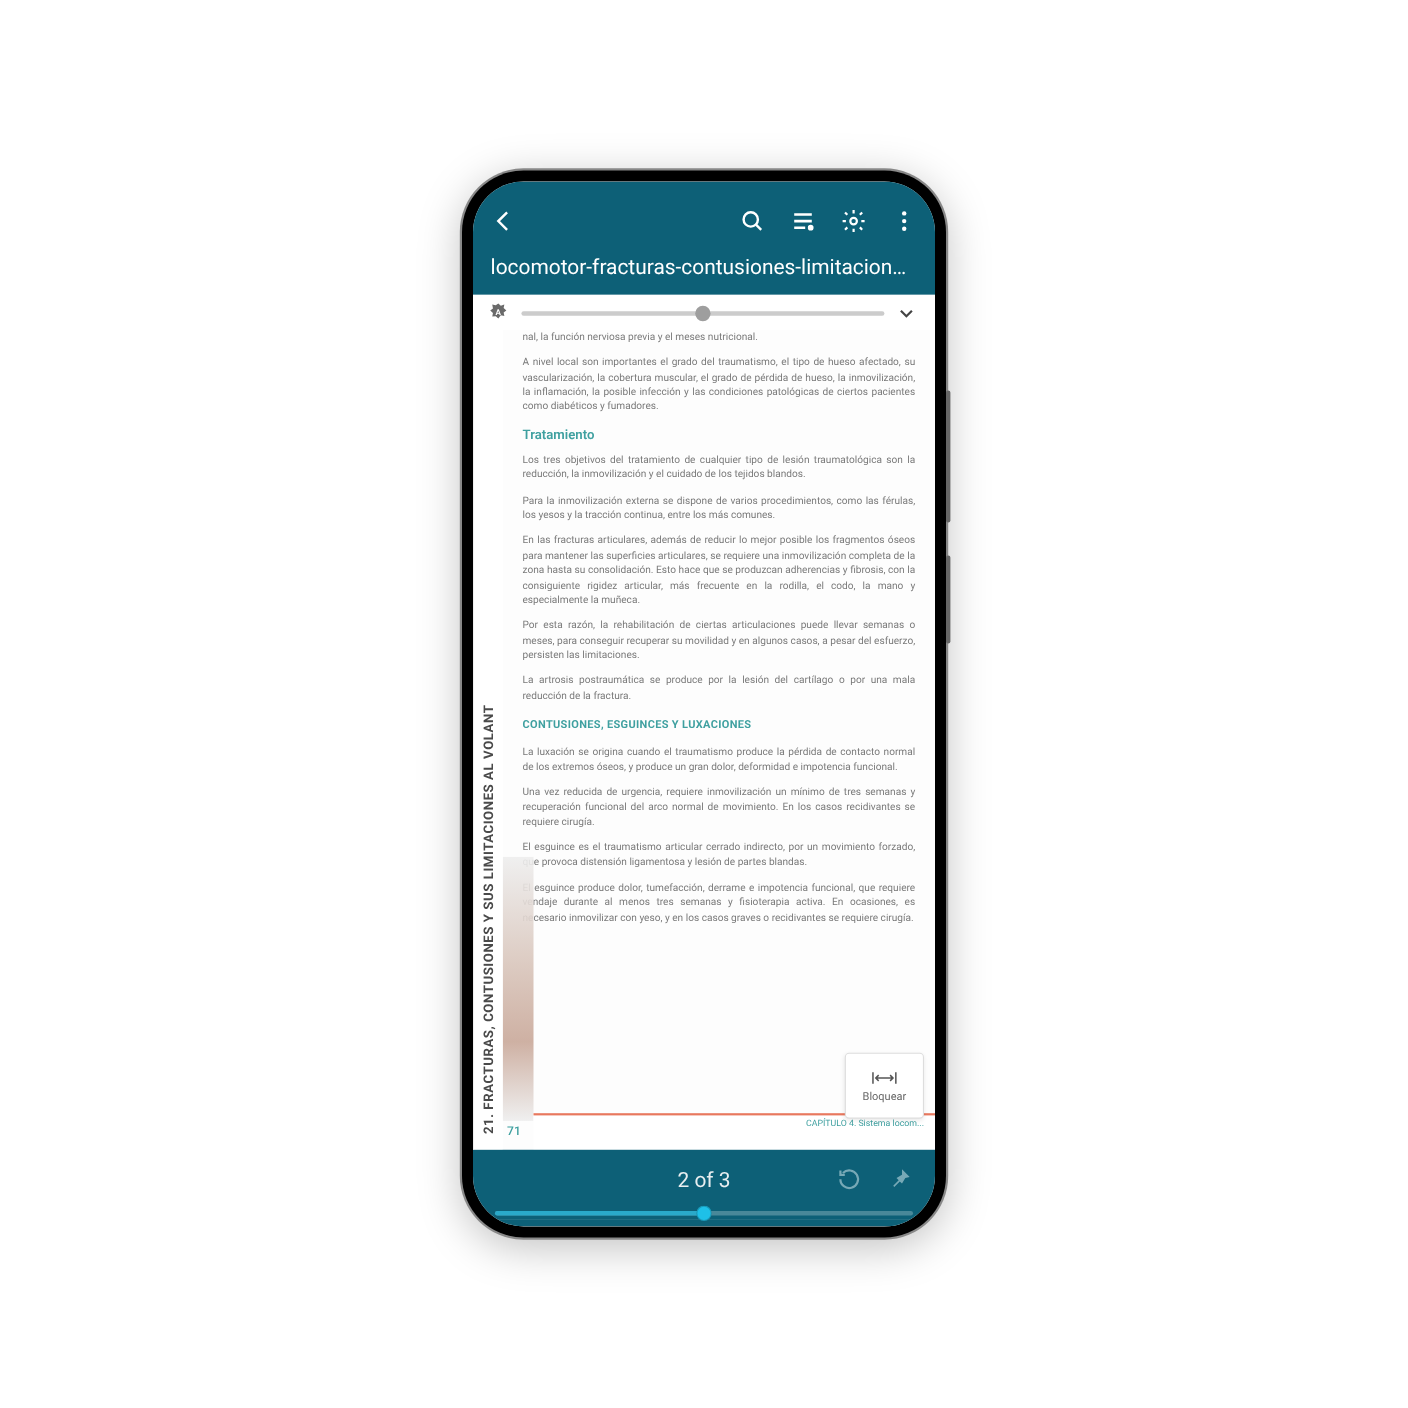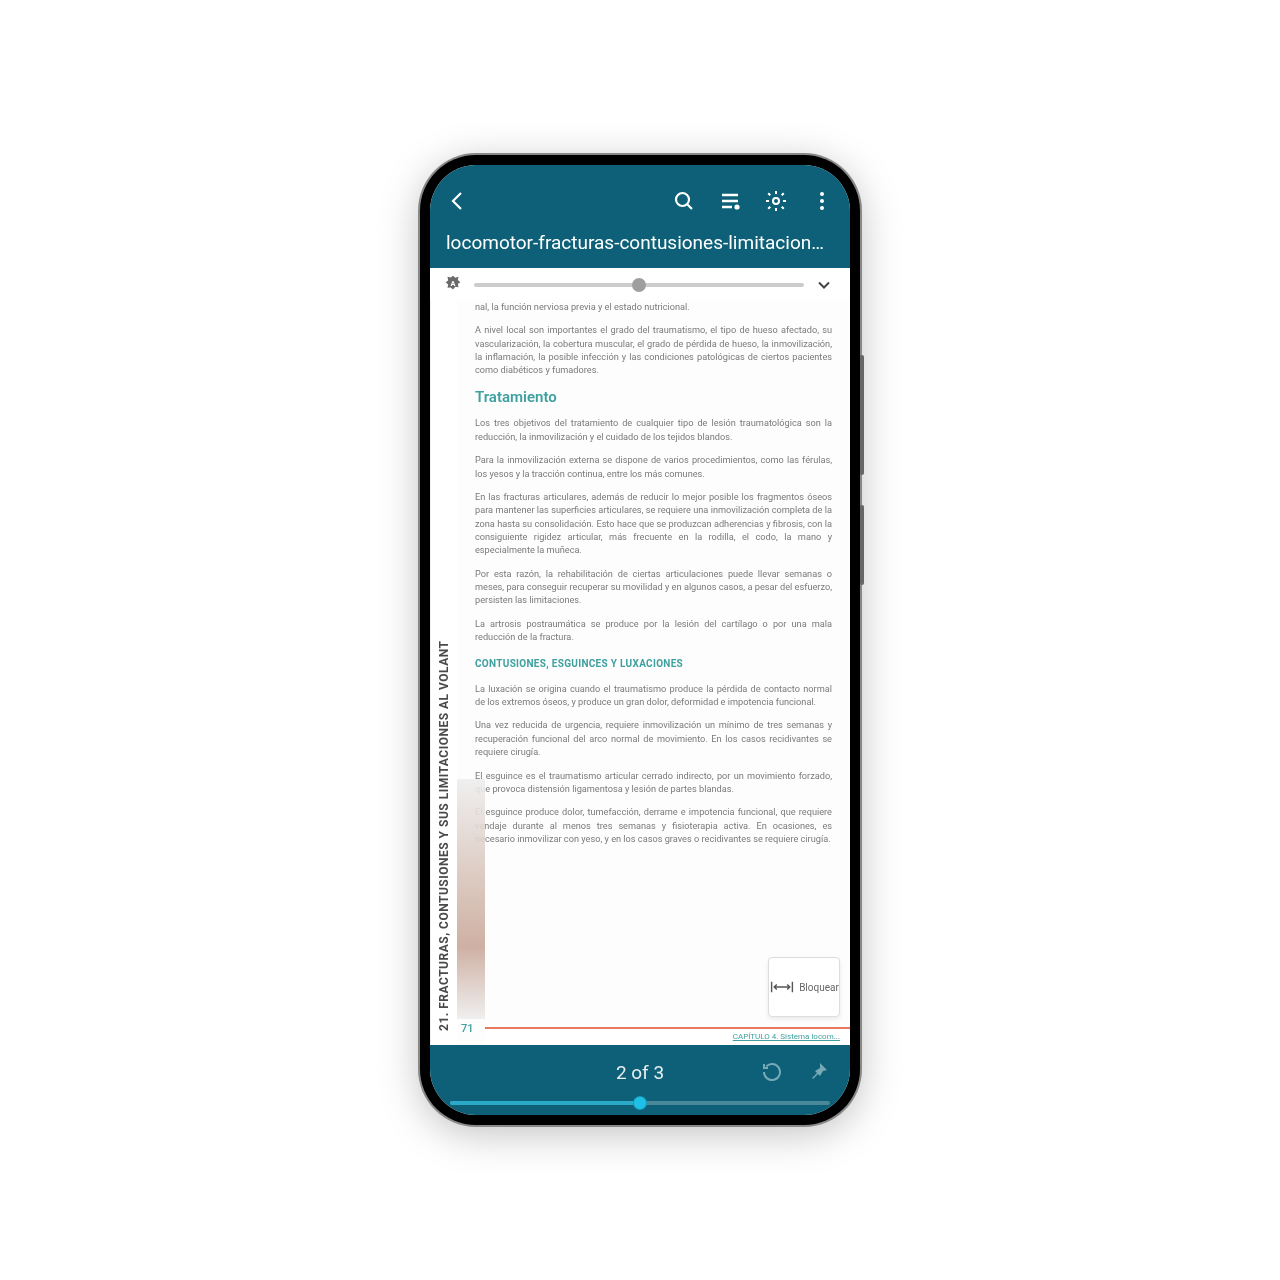--- a/index.html
+++ b/index.html
@@ -141,34 +141,33 @@
     flex: 1;
     padding: 0 18px 0 18px;
     font-size: 9.2px;
     color: #7a7a7a;
     line-height: 1.45;
     text-align: justify;
     overflow: hidden;
     position: relative;
   }
   .page p { margin: 0 0 10px 0; }
-  .hdr1 { color: #3fa0a0; font-weight: 600; font-size: 15px; margin-bottom: 8px; }
+  .hdr1 { color: #3fa0a0; font-weight: 600; font-size: 12px; margin-bottom: 8px; }
   .hdr2 { color: #3fa0a0; font-weight: 700; font-size: 10px; margin: 14px 0 10px 0; letter-spacing: 0.3px;}
   .bottom-chapter {
     position: absolute;
     bottom: 0;
     left: 28px;
     right: 0;
     border-top: 2px solid #e8785e;
     font-size: 8px;
     color: #3fa0a0;
-    padding: 2px 10px 2px 0;
+    padding: 2px 10px 17px 0;
     text-align: right;
     background: #fff;
-    text-decoration: underline;
   }
   .page-num {
     position: absolute;
     bottom: 8px;
     left: 4px;
     color: #3fa0a0;
     font-size: 11px;
     font-weight: 500;
   }
   .side-img {
@@ -183,21 +182,21 @@
   .lock-btn {
     position: absolute;
     bottom: 28px;
     right: 10px;
     width: 70px;
     height: 58px;
     background: #fff;
     border: 1px solid #ddd;
     border-radius: 4px;
     display: flex;
-    flex-direction: row;
+    flex-direction: column;
     align-items: center;
     justify-content: center;
     gap: 4px;
     font-size: 10px;
     color: #666;
     box-shadow: 0 2px 4px rgba(0,0,0,0.08);
   }
   .lock-btn svg { width: 26px; height: 16px; }
   .bottombar {
     background: #0d6077;
@@ -310,21 +309,21 @@
       <span class="chev">
         <svg viewBox="0 0 24 24" fill="none" stroke="#444" stroke-width="2.4">
             <path d="M6 9l6 6 6-6"></path>
           </svg>
       </span>
     </div>
 
     <div class="content">
       <div class="side-label">21. FRACTURAS, CONTUSIONES Y SUS LIMITACIONES AL VOLANT</div>
       <div class="page">
-        <p>nal, la función nerviosa previa y el estado nutricional.</p>
+        <p>nal, la función nerviosa previa y el meses nutricional.</p>
         <p>A nivel local son importantes el grado del traumatismo, el tipo de hueso afectado, su vascularización, la cobertura muscular, el grado de pérdida de hueso, la inmovilización, la inflamación, la posible infección y las condiciones patológicas de ciertos pacientes como diabéticos y fumadores.</p>
         <div class="hdr1">Tratamiento</div>
         <p>Los tres objetivos del tratamiento de cualquier tipo de lesión traumatológica son la reducción, la inmovilización y el cuidado de los tejidos blandos.</p>
         <p>Para la inmovilización externa se dispone de varios procedimientos, como las férulas, los yesos y la tracción continua, entre los más comunes.</p>
         <p>En las fracturas articulares, además de reducir lo mejor posible los fragmentos óseos para mantener las superficies articulares, se requiere una inmovilización completa de la zona hasta su consolidación. Esto hace que se produzcan adherencias y fibrosis, con la consiguiente rigidez articular, más frecuente en la rodilla, el codo, la mano y especialmente la muñeca.</p>
         <p>Por esta razón, la rehabilitación de ciertas articulaciones puede llevar semanas o meses, para conseguir recuperar su movilidad y en algunos casos, a pesar del esfuerzo, persisten las limitaciones.</p>
         <p>La artrosis postraumática se produce por la lesión del cartílago o por una mala reducción de la fractura.</p>
         <div class="hdr2">CONTUSIONES, ESGUINCES Y LUXACIONES</div>
         <p>La luxación se origina cuando el traumatismo produce la pérdida de contacto normal de los extremos óseos, y produce un gran dolor, deformidad e impotencia funcional.</p>
         <p>Una vez reducida de urgencia, requiere inmovilización un mínimo de tres semanas y recuperación funcional del arco normal de movimiento. En los casos recidivantes se requiere cirugía.</p>

